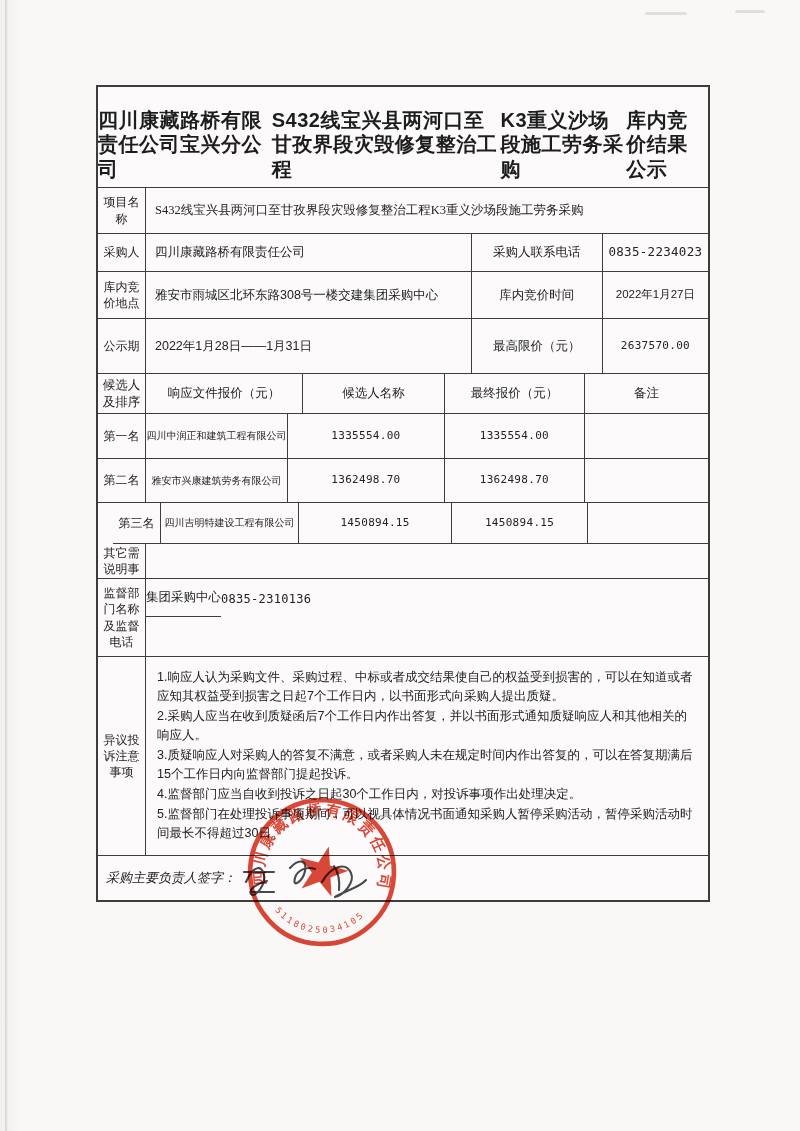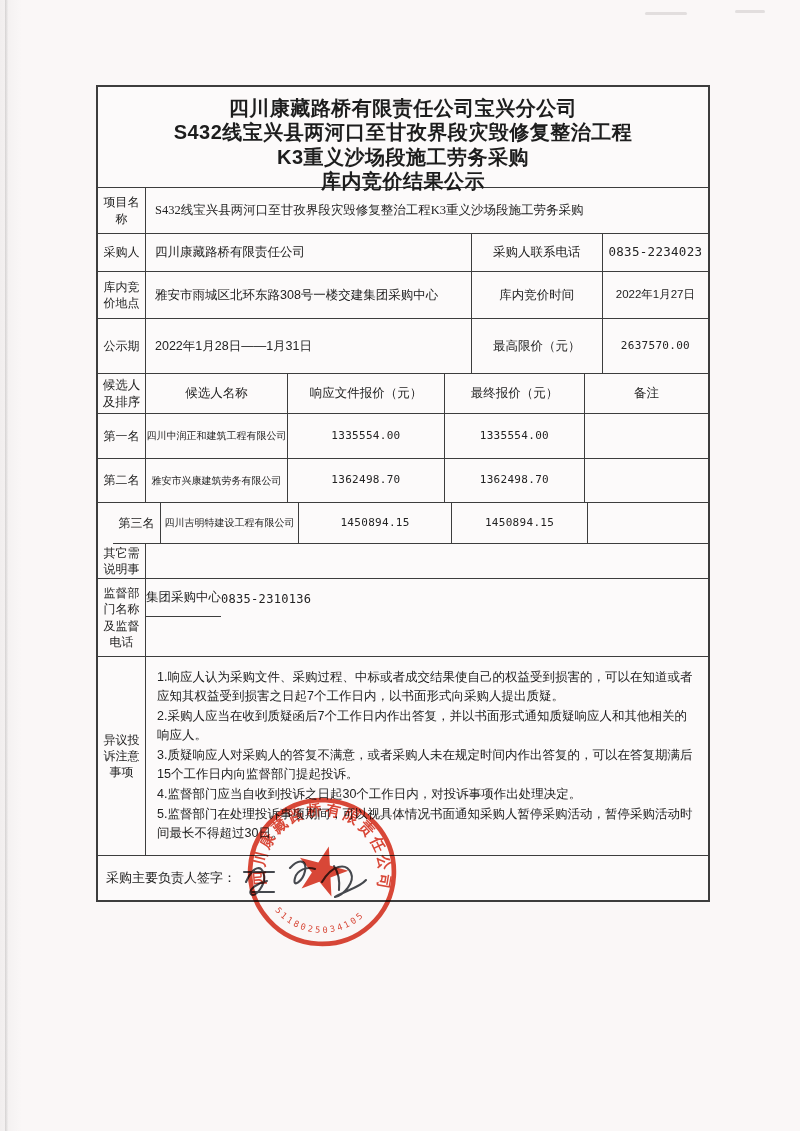--- a/index.html
+++ b/index.html
@@ -30,21 +30,21 @@
     font-size:12.5px;line-height:1.35;
     overflow:hidden;
   }
   .cell:last-child{border-right:none;}
   .lbl{width:48px;justify-content:center;text-align:center;white-space:pre-line;font-size:12px;flex:none;}
   .ctr{justify-content:center;text-align:center;}
   .lft{padding-left:9px;padding-right:6px;}
 
   .title-block{
     height:101px;border-bottom:1.5px solid #3d3d3d;box-sizing:border-box;
-    display:flex;flex-direction:column;justify-content:center;align-items:center;
+    display:flex;flex-direction:row;justify-content:center;align-items:center;
     padding-top:15px;
   }
   .title-line{font-size:20px;font-weight:700;line-height:24.5px;letter-spacing:.5px;color:#1d1d1d;}
 
   
   .w-main{width:328px;}
   .w-k2{width:132px;}
   .w-v2{width:106px;}
 
   
@@ -61,21 +61,21 @@
   .sup-sub{border-bottom:1.5px solid #3d3d3d;display:flex;align-items:center;justify-content:center;box-sizing:border-box;font-size:12.5px;}
   .sup-sub:last-child{border-bottom:none;}
 
   .obj-content{
     width:566px;padding:10px 10px 8px 10px;box-sizing:border-box;
     font-size:12.5px;line-height:19px;display:block;
   }
   .obj-item{margin:1px;}
 
   .sign-row{height:44px;}
-  .sign-cell{width:100%;padding-left:8px;font-size:13px;}
+  .sign-cell{width:100%;padding-left:8px;font-size:13px;font-style:italic;}
 
   
   .stamp{position:absolute;left:241px;top:788px;width:162px;height:168px;
     mix-blend-mode:multiply;opacity:.93;z-index:5;}
   .signature{position:absolute;left:238px;top:848px;width:150px;height:62px;
     mix-blend-mode:multiply;opacity:.88;z-index:6;}
 </style>
 </head>
 <body>
 
@@ -117,22 +117,22 @@
     <div class="t-row" style="height:55px;">
       <div class="cell lbl">公示期</div>
       <div class="cell lft w-main">2022年1月28日——1月31日</div>
       <div class="cell ctr w-k2">最高限价（元）</div>
       <div class="cell ctr w-v2 num" style="font-size:11px;">2637570.00</div>
     </div>
 
     <div class="t-row hdr" style="height:40px;">
       <div class="cell lbl c-rank">候选人
 及排序</div>
+      <div class="cell ctr c-bid" style="font-size:12.5px;">响应文件报价（元）</div>
       <div class="cell ctr c-name" style="font-size:12.5px;">候选人名称</div>
-      <div class="cell ctr c-bid" style="font-size:12.5px;">响应文件报价（元）</div>
       <div class="cell ctr c-final" style="font-size:12.5px;">最终报价（元）</div>
       <div class="cell ctr c-note">备注</div>
     </div>
 
     <div class="t-row" style="height:45px;">
       <div class="cell lbl c-rank">第一名</div>
       <div class="cell ctr c-name">四川中润正和建筑工程有限公司</div>
       <div class="cell ctr c-bid num">1335554.00</div>
       <div class="cell ctr c-final num">1335554.00</div>
       <div class="cell ctr c-note"></div>

